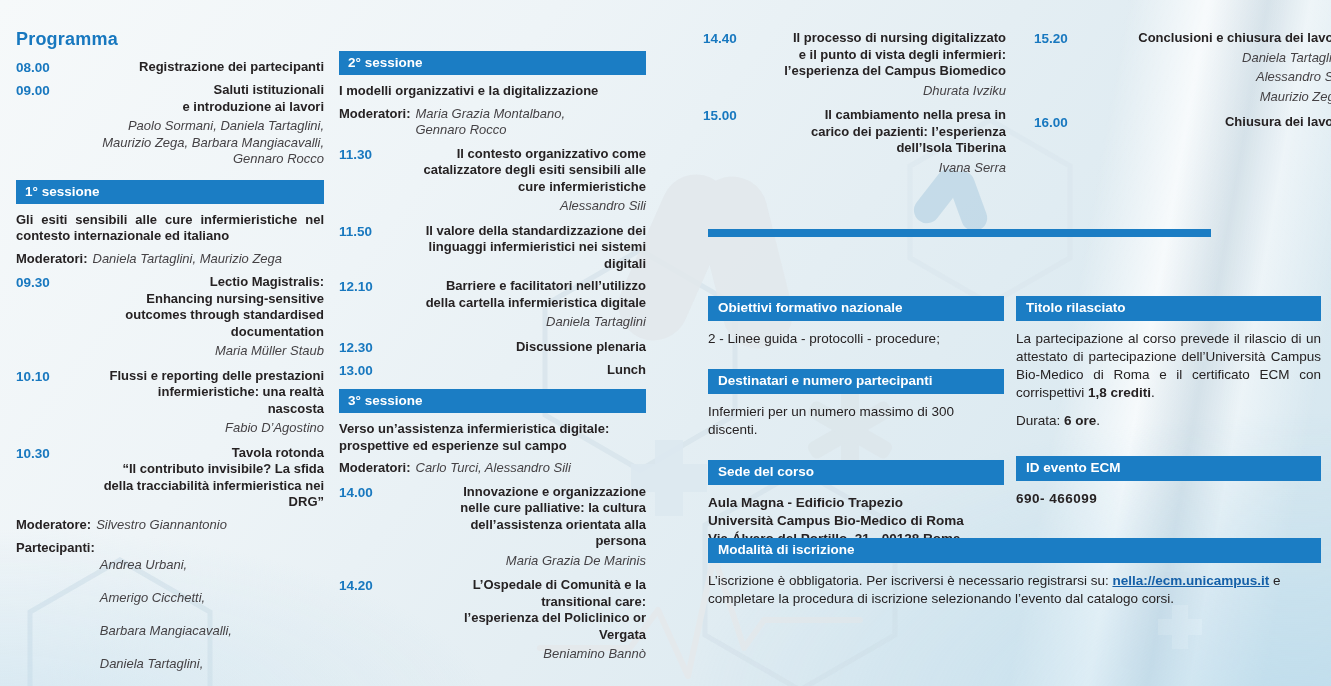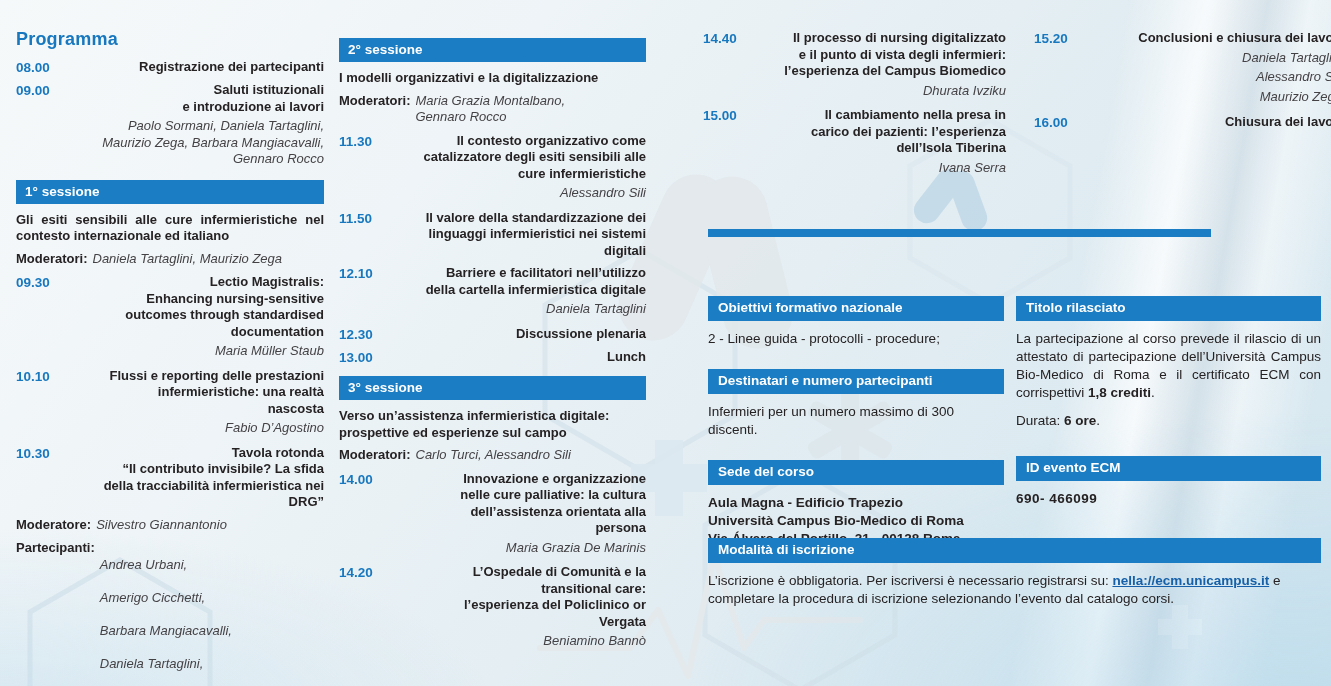--- a/index.html
+++ b/index.html
@@ -190,21 +190,21 @@
       <div>Barbara Mangiacavalli,</div>
       <div>Daniela Tartaglini,</div>
       
       
     </span>
   </div>
 
 </div>
 
 <div class="col" id="col2">
-  <div class="session-bar" style="margin-top:4px">2° sessione</div>
+  <div class="session-bar" style="margin-top:17px">2° sessione</div>
   <div class="session-desc" style="white-space:nowrap">I modelli organizzativi e la digitalizzazione</div>
   <div class="mods">
     <span class="lbl">Moderatori:</span>
     <span class="names">Maria Grazia Montalbano,
 Gennaro Rocco</span>
   </div>
 
   <div class="entry">
     <div class="time">11.30</div>
     <div class="ebody">

